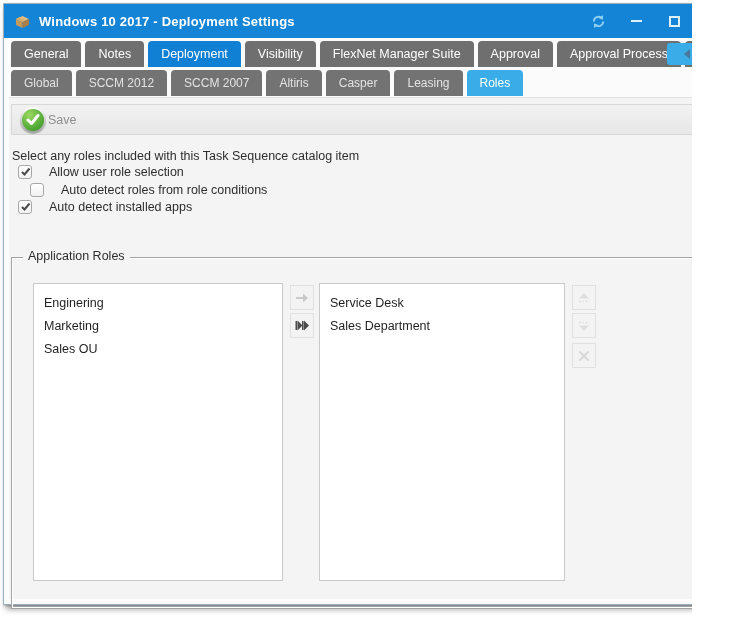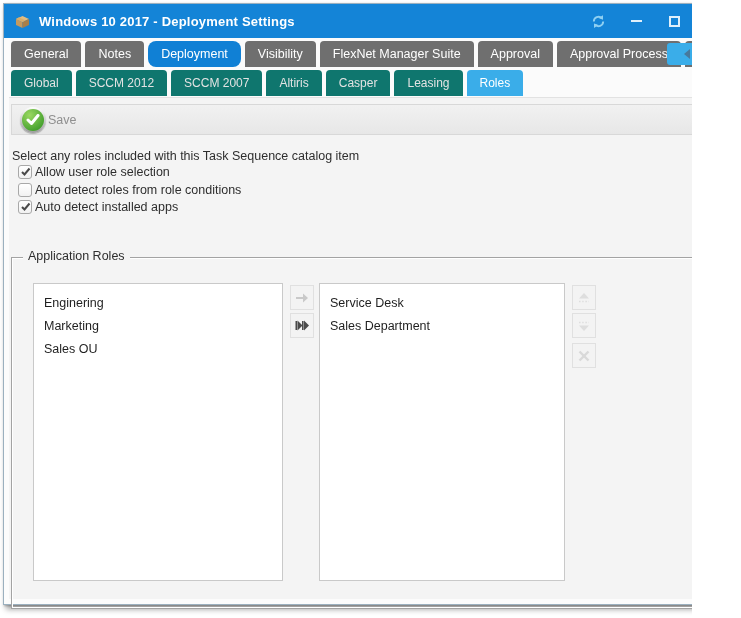--- a/index.html
+++ b/index.html
@@ -30,22 +30,22 @@
   
   .tabzone { position:absolute; left:5px; right:5px; top:34px; height:59px; background:#fbfbfb; }
   .tabstrip { position:absolute; left:2px; right:2px; height:26px; display:flex; gap:4px; overflow:hidden;text-align:center; }
   .strip1 { top:3px; }
   .strip2 { top:32px; }
   .tab {
     height:26px; padding:0 13px; display:flex; align-items:center; justify-content:center;
     border-radius:4px 4px 0 0; white-space:nowrap; flex:none; cursor:default;
   }
   .strip1 .tab { background:#6f6f6f; color:#ffffff; font-size:12.5px; }
-  .strip1 .tab.selected { background:#1080d5;border-radius:8px; }
-  .strip2 .tab { background:#0f766e; color:#e3e3e3; font-size:12px; }
+  .strip1 .tab.selected { background:#1080d5; }
+  .strip2 .tab { background:#737373; color:#e3e3e3; font-size:12px; }
   .strip2 .tab.selected { background:#3aade9; color:#ffffff; }
   .tab.cut { width:120px; justify-content:flex-start; }
   .tabscroll {
     position:absolute; top:5px; right:2px; width:62px; height:22px;
     background:#3aade9; border-radius:3px; display:flex; align-items:center; justify-content:space-evenly;
     z-index:5;
   }
   .tri { width:0; height:0; }
   .tri.left  { border-top:5px solid transparent; border-bottom:5px solid transparent; border-right:6px solid #47799c; }
   .tri.right { border-top:5px solid transparent; border-bottom:5px solid transparent; border-left:6px solid #ffffff; }
@@ -67,22 +67,22 @@
   }
   .saveicon .inner {
     width:22px; height:22px; border-radius:50%;
     background:radial-gradient(circle at 35% 28%, #9ad861, #46a12e 75%);
     display:flex; align-items:center; justify-content:center;
   }
   .savelabel { color:#8f8f8f; font-size:12.5px; }
 
   .instruction { position:absolute; left:3px; top:51px; font-size:12.5px; color:#2e2e2e; }
 
-  .cbrow { position:absolute; left:9px; display:flex; align-items:center; gap:3px; height:16px; }
-  .cbrow.r0 { top:66px; } .cbrow.r1 { top:84px; } .cbrow.r2 { top:101px; }
+  .cbrow { position:absolute; left:9px; display:flex; align-items:center; gap:17px; height:16px; }
+  .cbrow.r0 { top:66px; } .cbrow.r1 { top:84px;margin-left:12px; } .cbrow.r2 { top:101px; }
   .cb {
     width:14px; height:14px; border:1px solid #a8a8a8; border-radius:3px;
     background:linear-gradient(#ffffff,#f1f1f1); display:flex; align-items:center; justify-content:center;
   }
   .cblabel { font-size:12.5px; color:#2e2e2e; }
 
   .groupbox {
     position:absolute; left:2px; top:122px; width:690px; height:352px;
     border:1px solid #a3a3a3; box-shadow:inset 0 0 0 1px #ffffff;margin-top:37px;
   }

